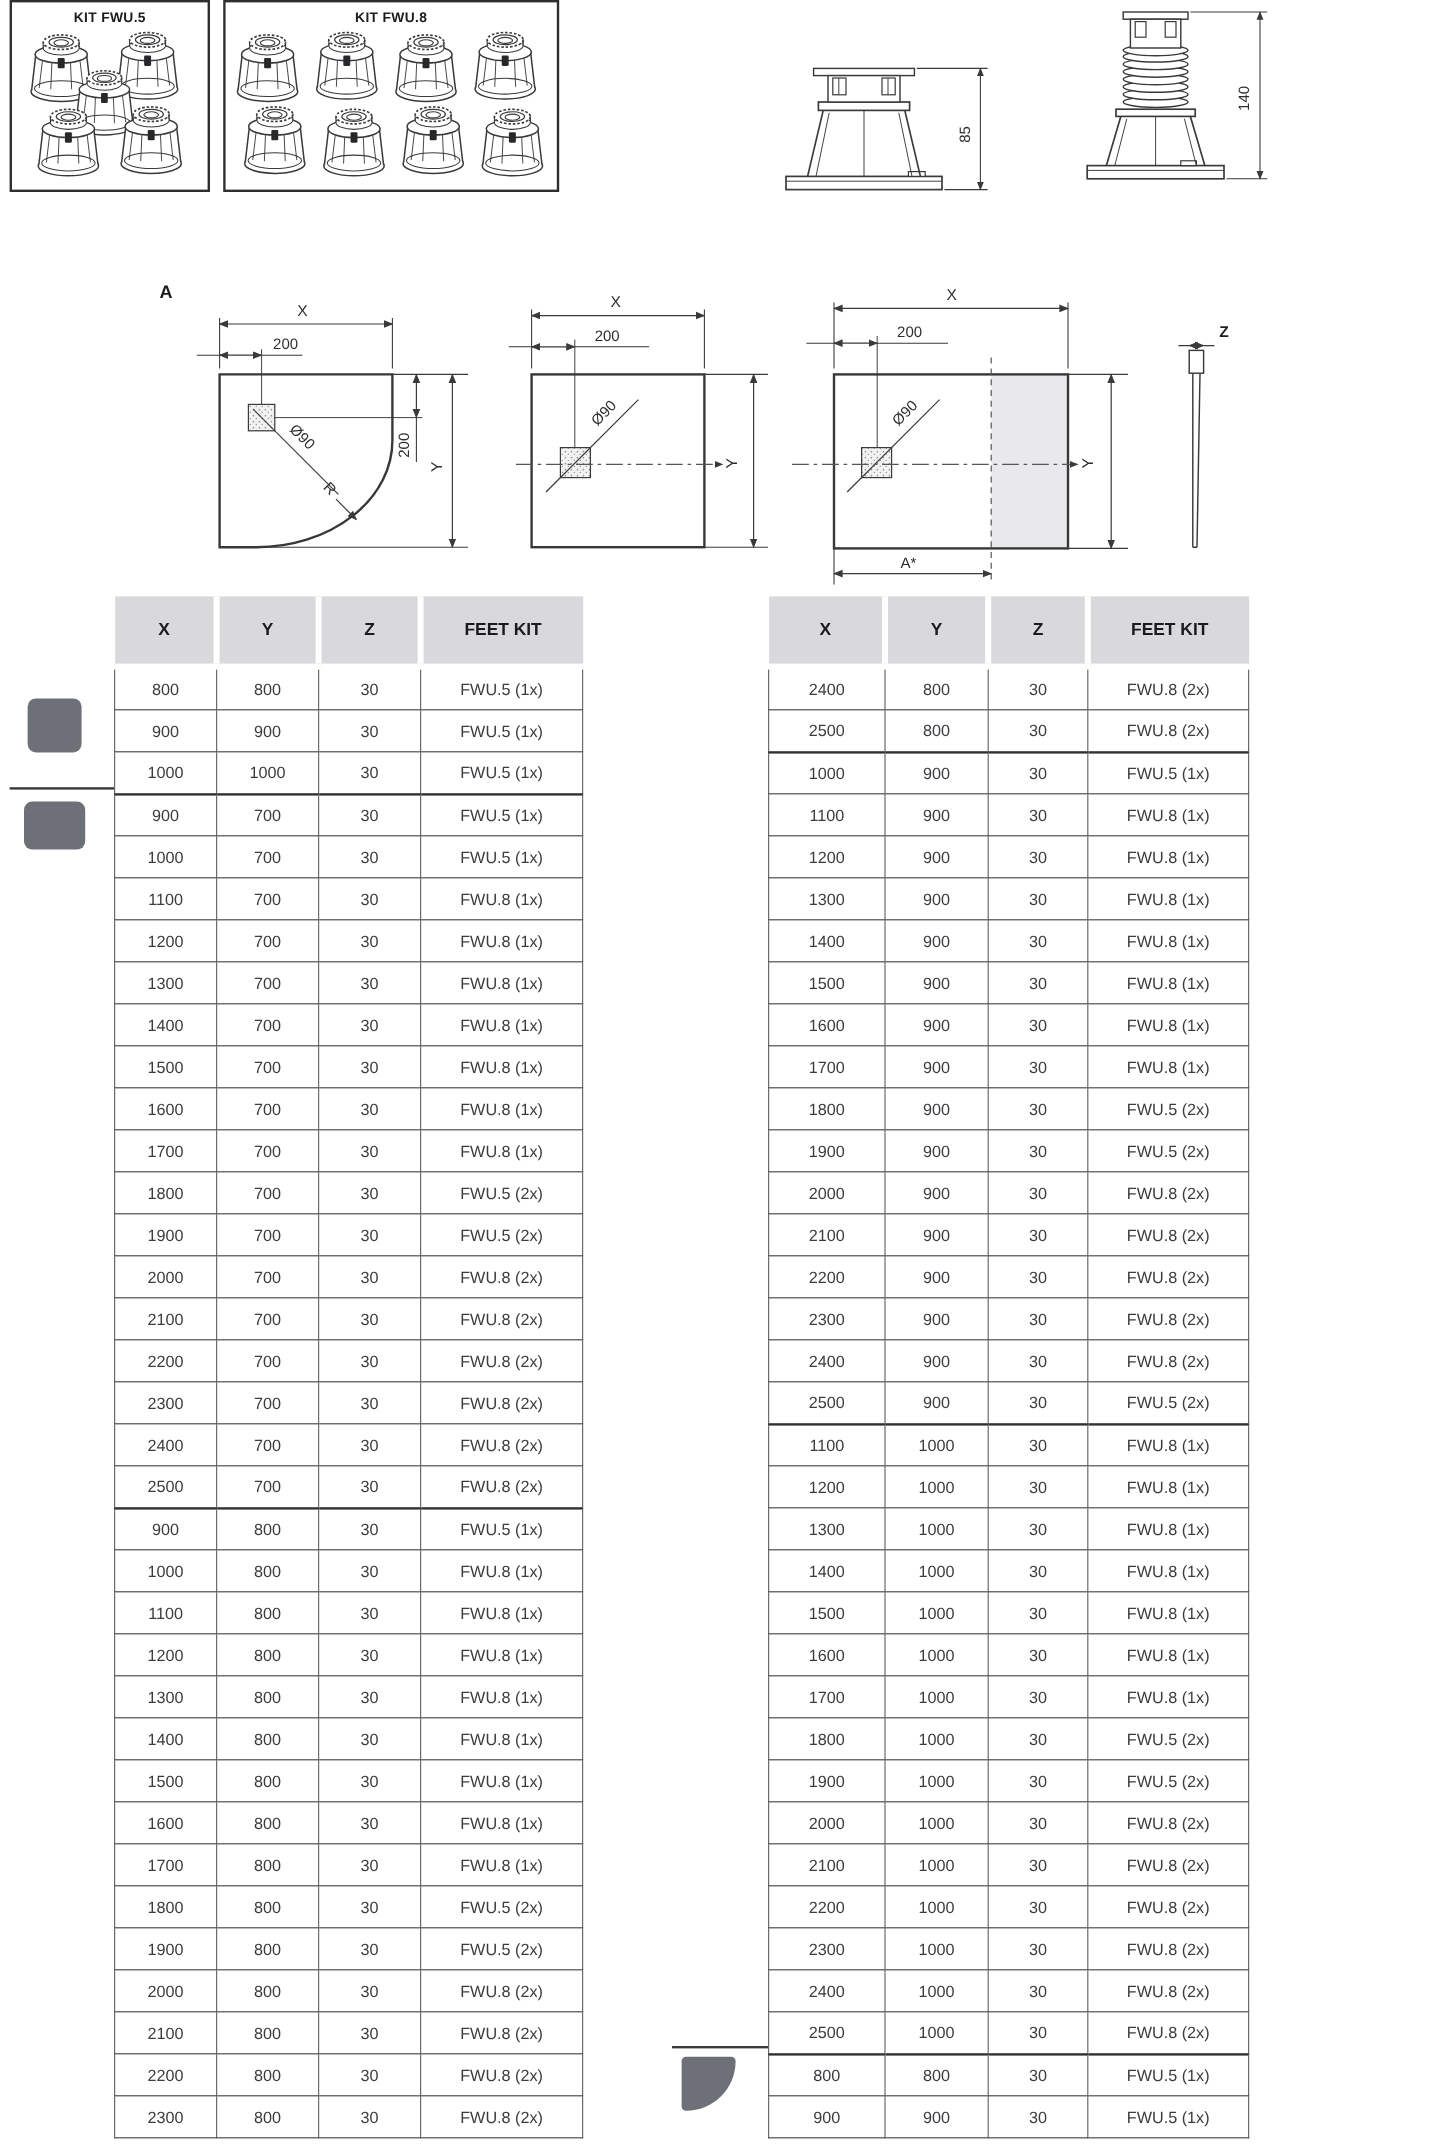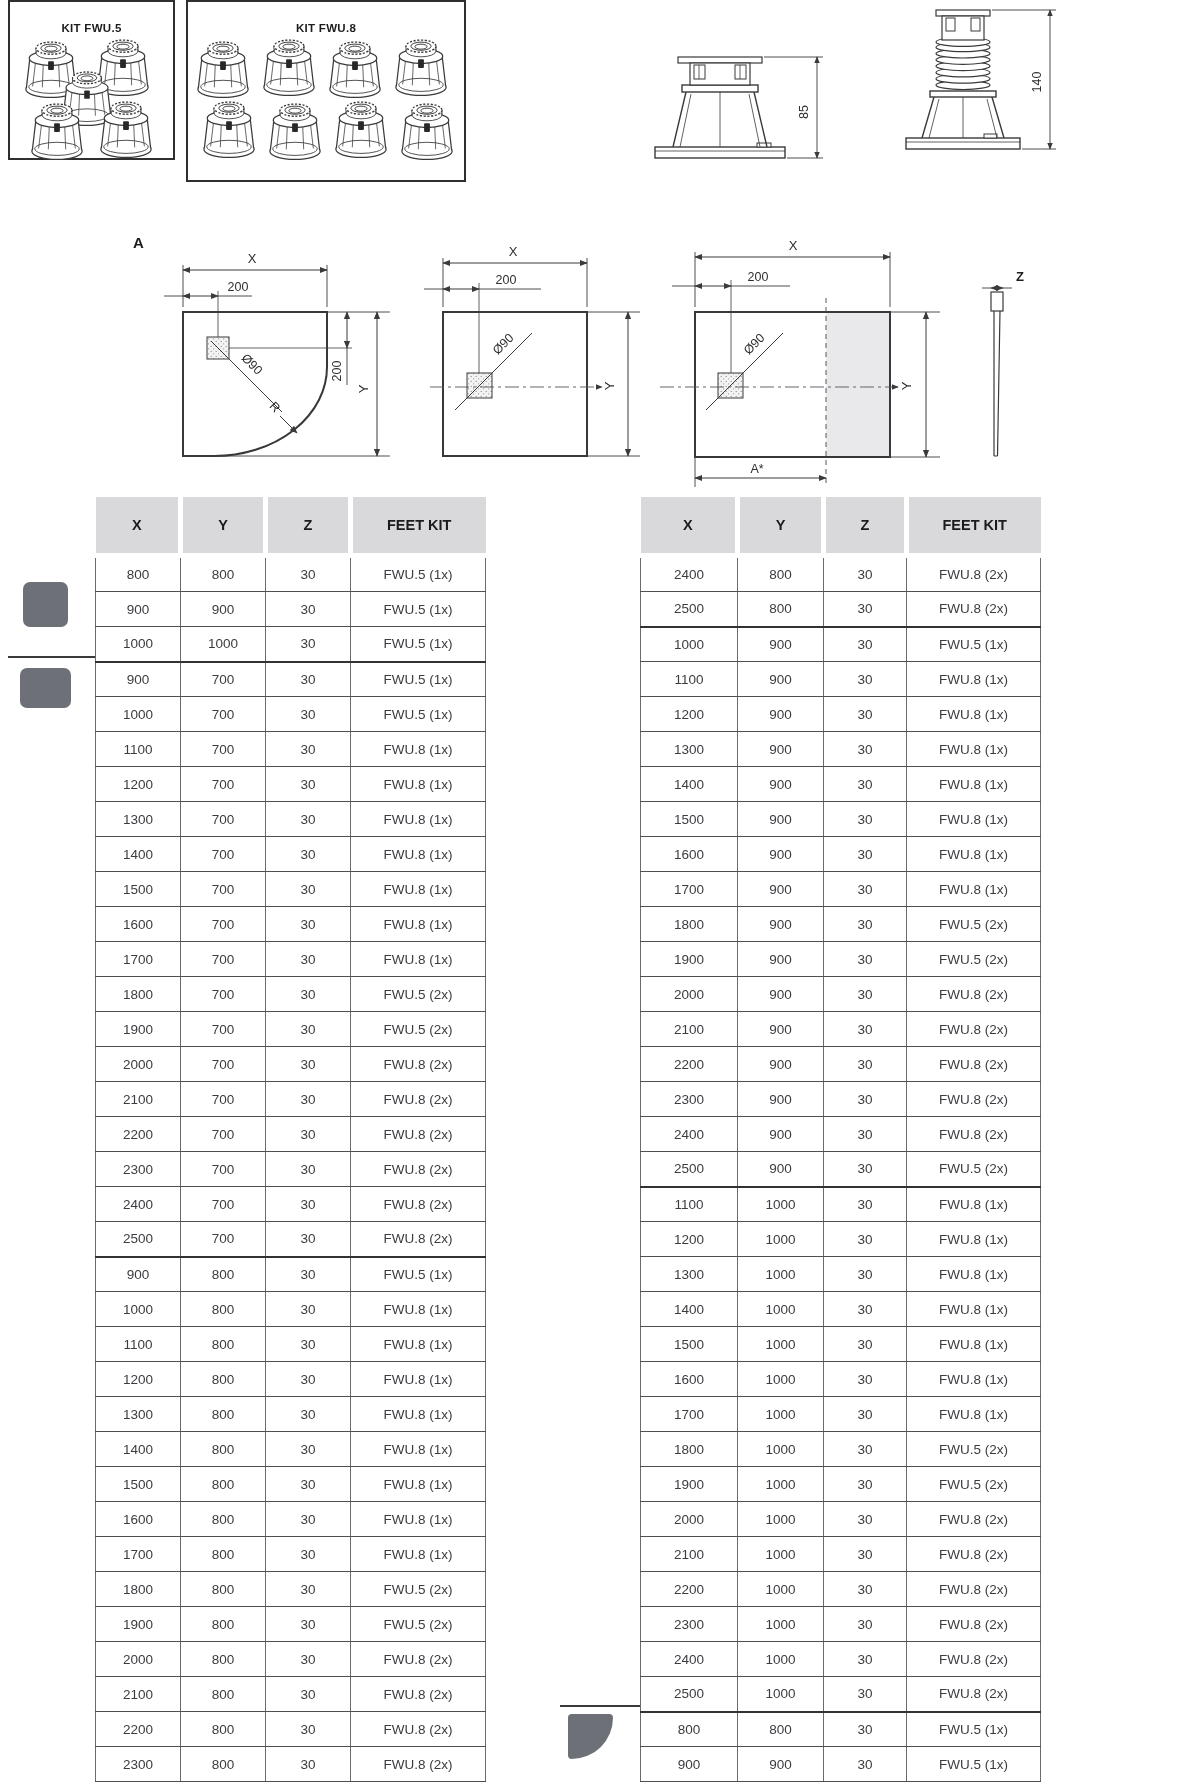--- a/index.html
+++ b/index.html
@@ -1,21 +1,21 @@
 <!DOCTYPE html>
 <html><head>
 <meta charset="utf-8">
 <style>
   html,body{margin:0;padding:0;background:#fff;}
   #page{position:relative;width:1200px;height:1792px;background:#fff;overflow:hidden;
         font-family:"Liberation Sans","DejaVu Sans",sans-serif;color:#2e2e30;}
   .abs{position:absolute;}
   .kit-box{position:absolute;border:2px solid #2f2f31;background:#fff;box-sizing:border-box;}
   .kit-title{text-align:center;font-weight:bold;font-size:11.5px;letter-spacing:.3px;
-             padding-top:20px;color:#1c1c1e;}
+             padding-top:7px;color:#1c1c1e;}
   svg text{font-family:"Liberation Sans","DejaVu Sans",sans-serif;}
   
   table.spec{position:absolute;border-collapse:collapse;table-layout:fixed;background:#fff;}
   table.spec th{background:#d9d9db;color:#1b1b1d;font-weight:bold;font-size:14.5px;
                 height:54px;border-bottom:5px solid #fff;}
   table.spec th + th{border-left:5px solid #fff;}
   table.spec td{border:1px solid #6a6b6e;border-top:1.6px solid #4e4f52;border-bottom:1.6px solid #4e4f52;
                 text-align:center;font-size:13.5px;color:#3b3c40;height:33px;padding:0;}
   table.spec tr{height:35px;}
   table.spec tr.group-start td{border-top:2.6px solid #323234;}
@@ -50,21 +50,21 @@
     <div class="kit-title">KIT FWU.5</div>
     <svg width="163" height="136" viewBox="0 0 163 136">
       <use href="#footsym" x="12" y="2" width="58" height="64"></use>
       <use href="#footsym" x="84" y="0" width="58" height="64"></use>
       <use href="#footsym" x="49" y="32" width="56" height="62"></use>
       <use href="#footsym" x="18" y="64" width="58" height="64"></use>
       <use href="#footsym" x="87" y="62" width="58" height="64"></use>
     </svg>
   </div>
 
-  <div class="kit-box" style="left:186px;top:0;width:280px;height:182px;">
+  <div class="kit-box" style="left:186px;top:0;width:280px;height:160px;">
     <div class="kit-title">KIT FWU.8</div>
     <svg width="276" height="136" viewBox="0 0 276 136">
       <use href="#footsym" x="6" y="2" width="58" height="64"></use>
       <use href="#footsym" x="72" y="0" width="58" height="64"></use>
       <use href="#footsym" x="138" y="2" width="58" height="64"></use>
       <use href="#footsym" x="204" y="0" width="58" height="64"></use>
       <use href="#footsym" x="12" y="62" width="58" height="64"></use>
       <use href="#footsym" x="78" y="64" width="58" height="64"></use>
       <use href="#footsym" x="144" y="62" width="58" height="64"></use>
       <use href="#footsym" x="210" y="64" width="58" height="64"></use>

